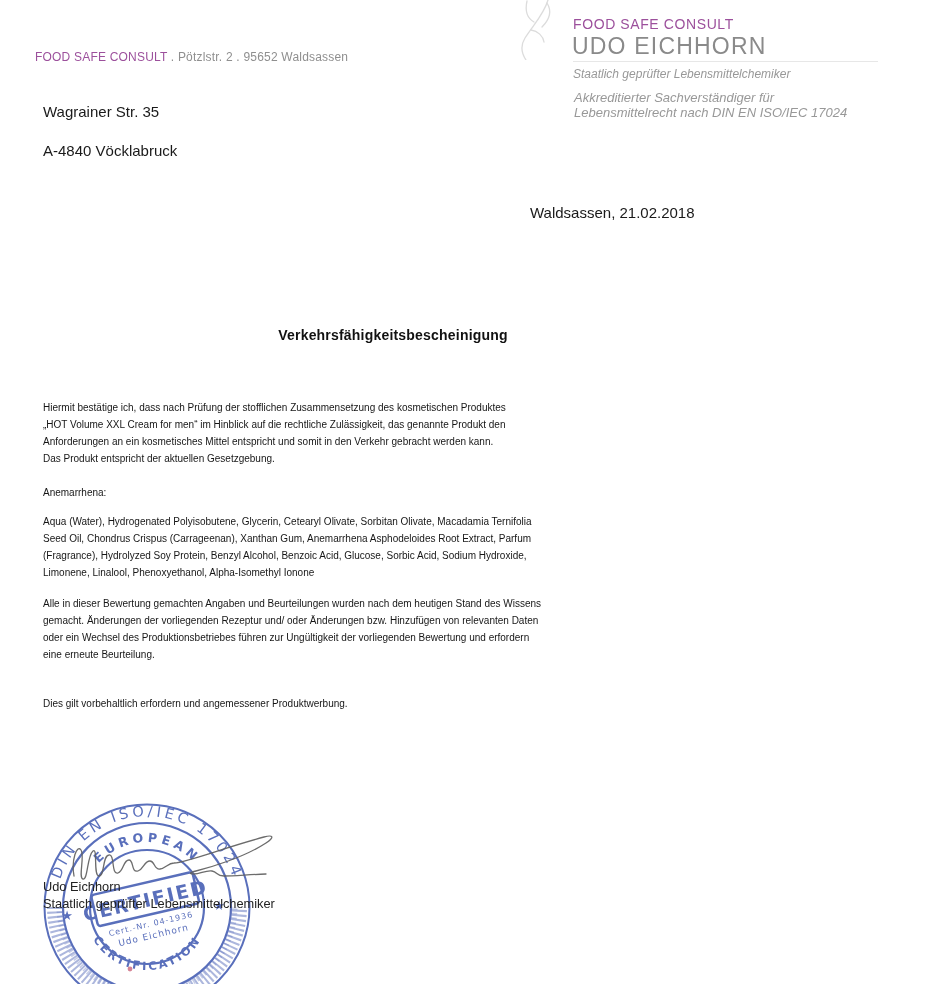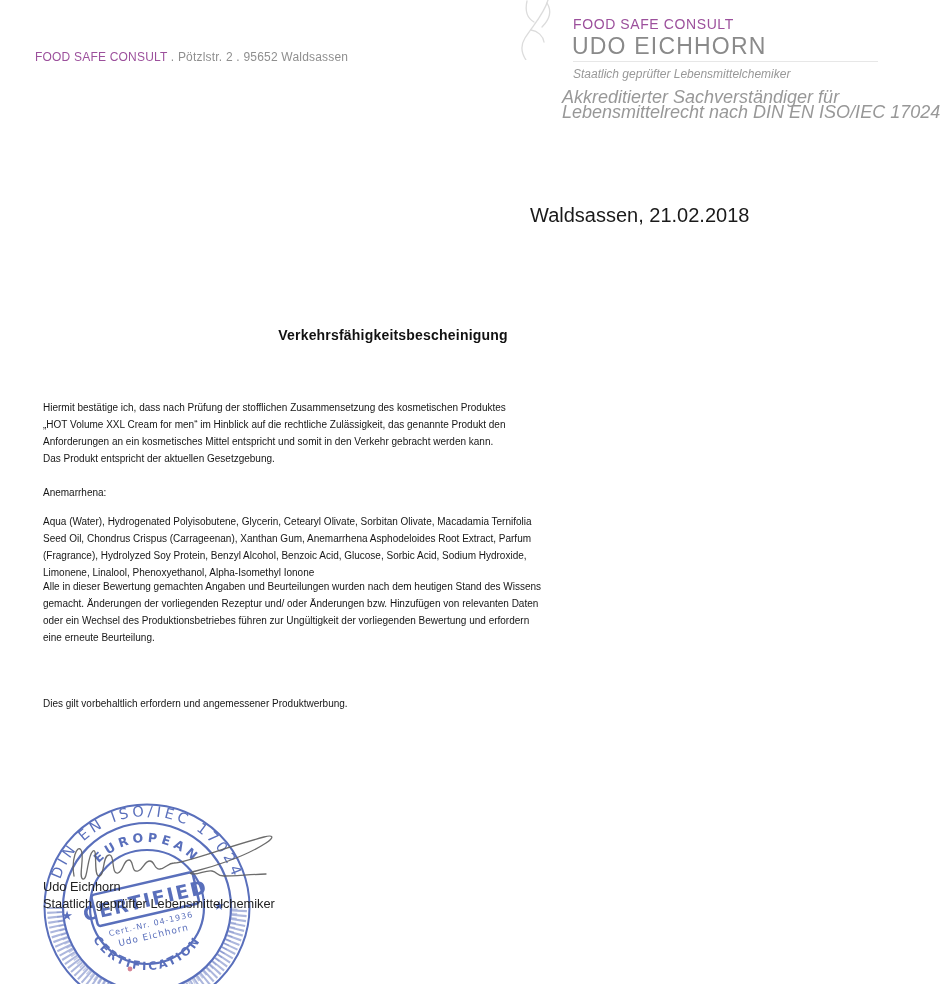--- a/index.html
+++ b/index.html
@@ -13,38 +13,38 @@
   .sender-line{left:35px;top:50px;font-size:12px;letter-spacing:.2px;white-space:nowrap;}
   .sender-brand{color:#9c509c;}
   .sender-address{color:#8f8f8f;}
 
   
   .watermark{left:498px;top:0;}
   .lh-brand{left:573px;top:16px;font-size:14px;letter-spacing:.6px;color:#9c509c;white-space:nowrap;}
   .lh-name{left:572px;top:33px;font-size:23px;letter-spacing:1.2px;color:#8a8a8a;font-weight:400;white-space:nowrap;}
   .lh-rule{left:573px;top:61px;width:305px;height:1px;background:#e7e7e7;}
   .lh-cred{left:573px;top:67px;font-size:12px;font-style:italic;color:#989898;white-space:nowrap;}
-  .lh-accr{left:562px;top:90px;font-size:18px;font-style:italic;color:#989898;line-height:15px;white-space:pre-line;}
+  .lh-accr{left:574px;top:90px;font-size:13px;font-style:italic;color:#989898;line-height:15px;white-space:pre-line;}
 
   
   .recipient{left:43px;top:102px;font-size:15px;line-height:20px;color:#1a1a1a;}
   .recipient .gap{height:19px;}
 
   
-  .dateline{left:530px;top:204px;font-size:20px;color:#1a1a1a;white-space:nowrap;}
+  .dateline{left:530px;top:204px;font-size:15px;color:#1a1a1a;white-space:nowrap;}
 
   
   .doc-title{left:43px;top:327px;width:700px;text-align:center;font-size:14px;font-weight:700;color:#111;letter-spacing:.2px;}
 
   
   .body-text{left:43px;width:740px;font-size:10px;line-height:17px;color:#161616;white-space:pre-line;}
   .p1{top:399px;}
   .ing-label{top:484px;}
   .ing{top:513px;}
-  .p2{top:578px;}
+  .p2{top:595px;}
   .p3{top:695px;}
 
   
   .stamp-svg{left:37px;top:797px;z-index:1;}
   .signature-svg{left:68px;top:830px;z-index:3;}
   .signer{left:43px;top:878px;font-size:12.8px;line-height:17px;color:#222;z-index:4;}
 </style>
 </head>
 <body>
 
@@ -60,21 +60,23 @@
 <div class="abs sender-line"><span class="sender-brand">FOOD SAFE CONSULT</span><span class="sender-address"> . Pötzlstr. 2 . 95652 Waldsassen</span></div>
 
 <div class="abs lh-brand">FOOD SAFE CONSULT</div>
 <div class="abs lh-name">UDO EICHHORN</div>
 <div class="abs lh-rule"></div>
 <div class="abs lh-cred">Staatlich geprüfter Lebensmittelchemiker</div>
 <div class="abs lh-accr">Akkreditierter Sachverständiger für
 Lebensmittelrecht nach DIN EN ISO/IEC 17024</div>
 
 <div class="abs recipient">
+  <div>Wagrainer Str. 35</div>
   <div class="gap"></div>
+  <div>A-4840 Vöcklabruck</div>
 </div>
 
 <div class="abs dateline">Waldsassen, 21.02.2018</div>
 
 <div class="abs doc-title">Verkehrsfähigkeitsbescheinigung</div>
 
 <div class="abs body-text p1">Hiermit bestätige ich, dass nach Prüfung der stofflichen Zusammensetzung des kosmetischen Produktes
 „HOT Volume XXL Cream for men“ im Hinblick auf die rechtliche Zulässigkeit, das genannte Produkt den
 Anforderungen an ein kosmetisches Mittel entspricht und somit in den Verkehr gebracht werden kann.
 Das Produkt entspricht der aktuellen Gesetzgebung.</div>

